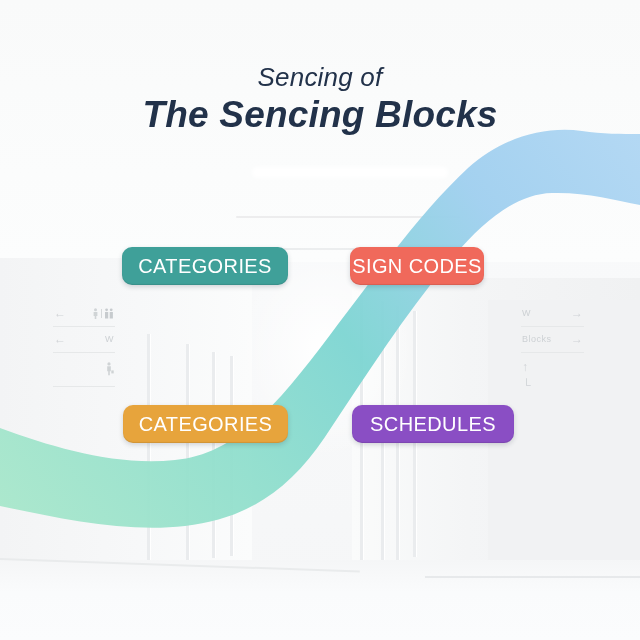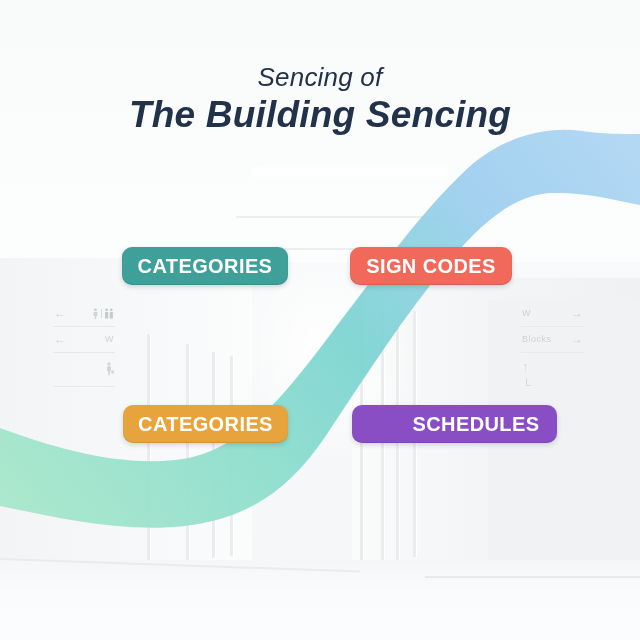--- a/index.html
+++ b/index.html
@@ -52,26 +52,26 @@
 
   
   .title-block{left:0;top:62px;width:640px;text-align:center;color:#22324a;font-style:italic;}
   .title-sub{font-size:26px;font-weight:500;letter-spacing:0.2px;}
   .title-main{font-size:37px;font-weight:700;letter-spacing:0.2px;margin-top:1px;}
 
   
   .badge{
     position:absolute;height:38px;border-radius:10px;
     display:flex;align-items:center;justify-content:center;
-    color:#ffffff;font-size:20px;font-weight:700;letter-spacing:0.4px;
+    color:#ffffff;font-size:20px;font-weight:400;letter-spacing:0.4px;
     box-shadow:0 2px 5px rgba(35,45,60,0.18), inset 0 -1px 1px rgba(0,0,0,0.10);
     cursor:default;
   }
   .badge-categories{left:122px;top:247px;width:166px;}
-  .badge-sign-codes{left:350px;top:247px;width:162px;}
+  .badge-sign-codes{left:350px;top:247px;width:134px;}
   .badge-placement{left:123px;top:405px;width:165px;}
   .badge-schedules{left:352px;top:405px;width:162px;}
 </style>
 </head>
 <body>
 
 <div class="canvas">
 
   <div class="bg">
     <div class="abs ceiling"></div>
@@ -160,21 +160,21 @@
          C 615 200, 585 192, 552 193
          C 515 194, 482 222, 447 264
          C 405 315, 368 372, 325 437
          C 288 492, 245 519, 185 526
          C 125 533, 58 518, 0 506
          Z"></path>
   </svg>
 
   <div class="abs title-block">
     <div class="title-sub">Sencing of</div>
-    <div class="title-main">The Building Sencing</div>
+    <div class="title-main">The Sencing Blocks</div>
   </div>
 
   <div class="badge badge-categories" style="background-color: rgb(63, 160, 153);">CATEGORIES</div>
   <div class="badge badge-sign-codes" style="background-color: rgb(240, 105, 91);">SIGN CODES</div>
   <div class="badge badge-placement" style="background-color: rgb(231, 164, 60);">CATEGORIES</div>
-  <div class="badge badge-schedules" style="background-color: rgb(138, 78, 196); padding-left: 43px;">SCHEDULES</div>
+  <div class="badge badge-schedules" style="background-color: rgb(138, 78, 196);">SCHEDULES</div>
 
 </div>
 
 </body></html>

